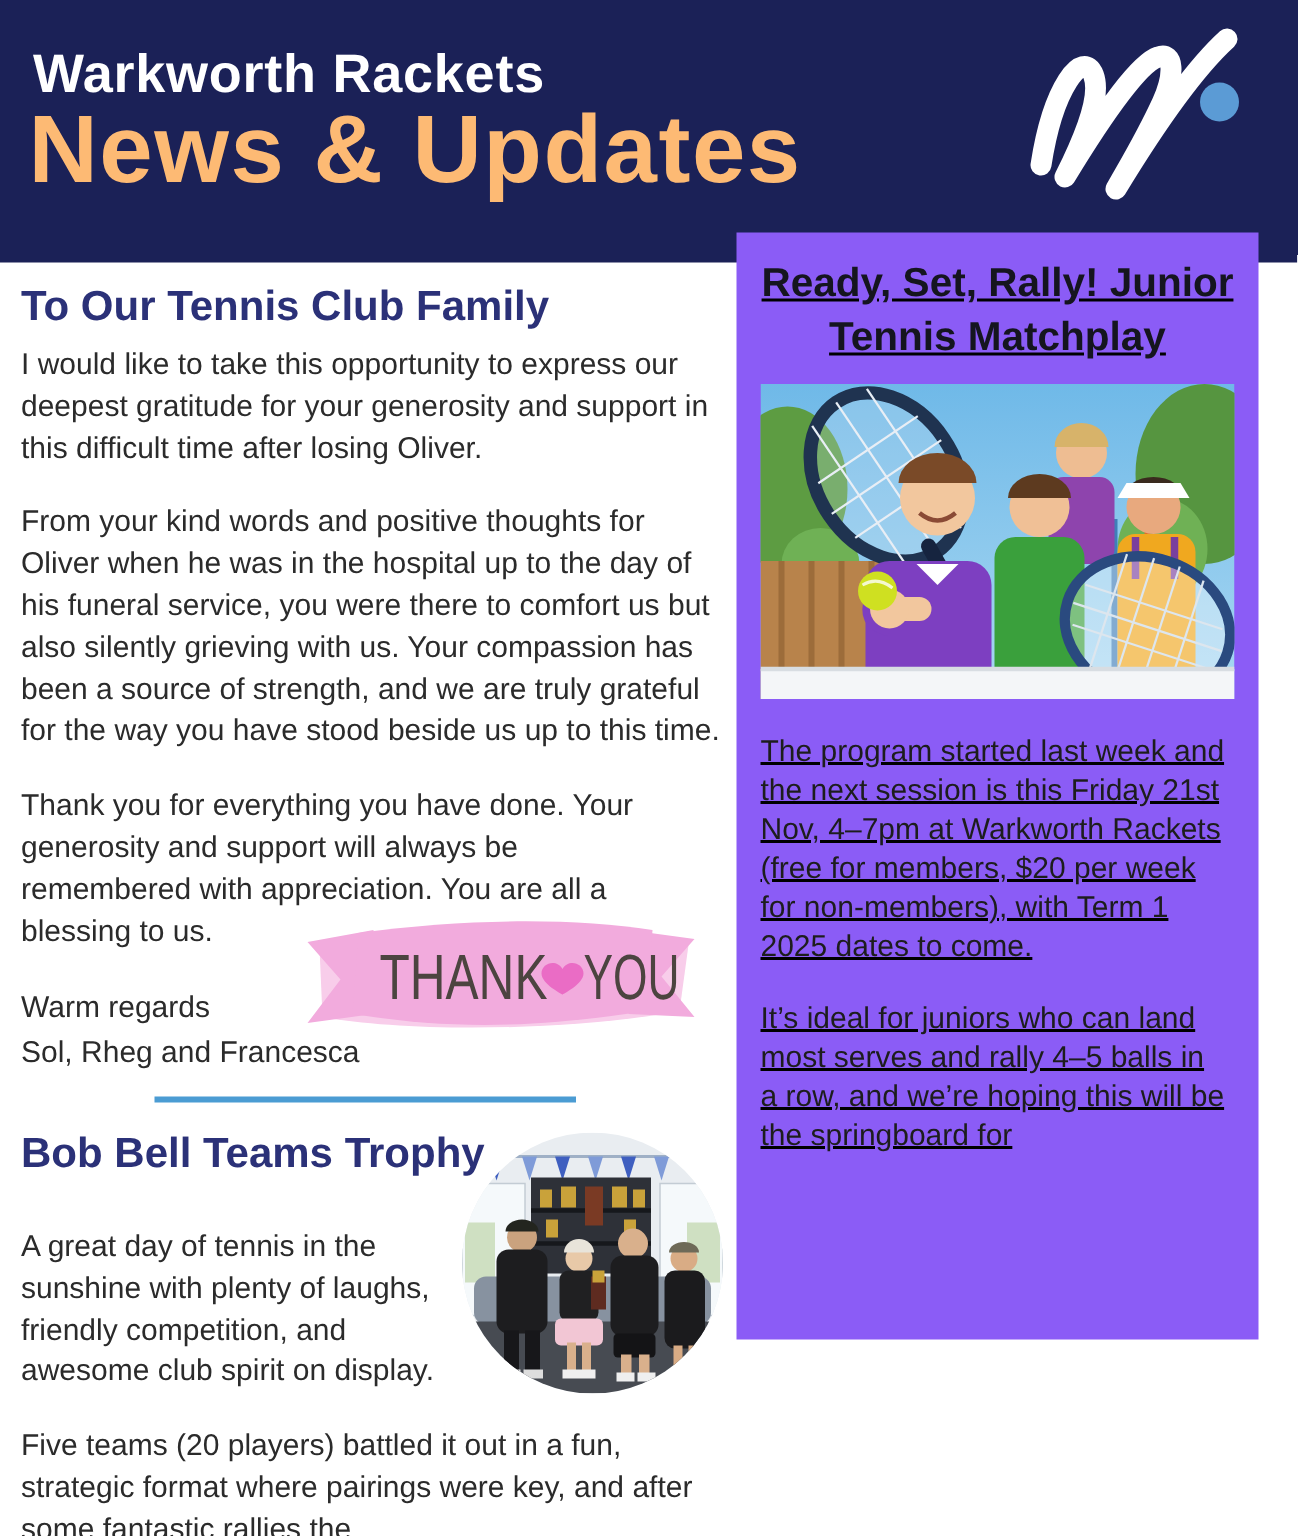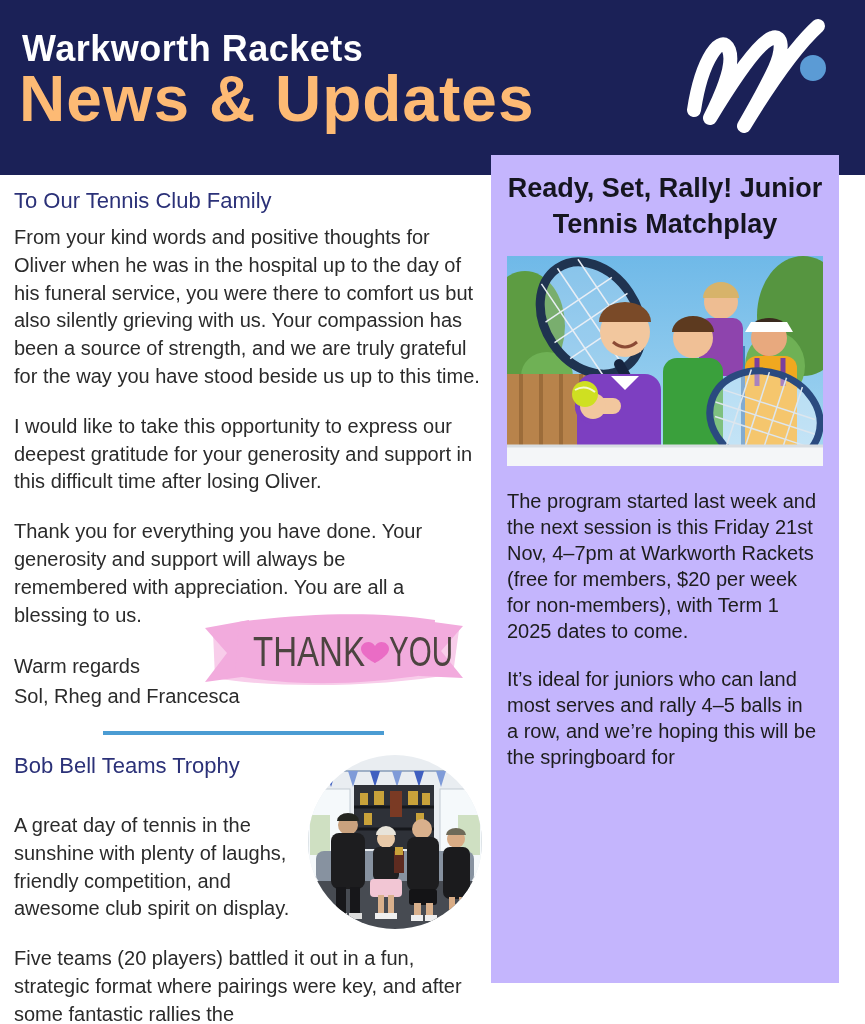--- a/index.html
+++ b/index.html
@@ -7,31 +7,31 @@
     position:relative;width:865px;height:1024px;overflow:hidden;background:#ffffff;
     font-family:"Liberation Sans",sans-serif;
   }
   
   .header{position:absolute;left:0;top:0;width:865px;height:175px;background:#1b2157;}
   .club-name{position:absolute;left:22px;top:28px;color:#ffffff;font-size:36px;font-weight:700;letter-spacing:.5px;}
   .big-title{position:absolute;left:19px;top:62px;color:#fdba74;font-size:64px;font-weight:700;letter-spacing:1px;}
   .logo{position:absolute;left:682px;top:18px;width:150px;height:120px;}
   
   .right-col{
-    position:absolute;left:491px;top:155px;width:348px;height:828px;background:#c4b5fd;
-    box-sizing:border-box;padding:14px 16px 0 16px;
+    position:absolute;left:491px;top:155px;width:348px;height:738px;background:#8b5cf6;
+    box-sizing:border-box;padding:14px 16px 0 16px;text-decoration:underline;
   }
   .right-heading{
     margin:2px 0 0 0;text-align:center;color:#15151f;font-size:27px;line-height:1.32;font-weight:700;
   }
   .right-photo{display:block;margin:14px auto 0 auto;width:316px;height:210px;}
   .right-col p{margin:22px 0 0 0;color:#1d1d1d;font-size:20px;line-height:1.3;font-weight:500;width:312px;}
   
   .left-sec1{position:absolute;left:14px;top:188px;width:470px;}
-  .sec-heading{margin:0 0 10px 0;color:#2b3178;font-size:22px;font-weight:400;}
+  .sec-heading{margin:0 0 10px 0;color:#2b3178;font-size:28px;font-weight:700;}
   .left-sec1 p, .left-sec2 p{margin:0 0 22px 0;color:#2b2b2b;font-size:20px;line-height:1.39;}
   .signoff{color:#2b2b2b;font-size:20px;line-height:1.5;}
   .banner{position:absolute;left:203px;top:608px;width:262px;height:82px;}
   .divider{position:absolute;left:103px;top:731px;width:281px;height:4px;background:#4b9cd3;}
   .left-sec2{position:absolute;left:14px;top:753px;width:470px;}
   .left-sec2 .narrow{width:290px;margin-top:33px;}
   .circle-photo{position:absolute;left:294px;top:2px;width:174px;height:174px;border-radius:50%;overflow:hidden;}
   .clipped-line{margin:0;color:#2b2b2b;font-size:20px;line-height:1.39;}
 </style>
 </head>
@@ -46,22 +46,22 @@
       <svg width="150" height="120" viewBox="0 0 150 120">
         <path d="M12,92 C20,40 40,14 47,32 C53,48 38,80 28,100 C56,54 78,24 90,20 C101,16 101,32 93,50 C82,74 71,92 62,108 C90,62 114,28 136,8" fill="none" stroke="#ffffff" stroke-width="14" stroke-linecap="round" stroke-linejoin="round"></path>
         <circle cx="131" cy="50" r="13" fill="#5b9bd5"></circle>
       </svg>
       
     </div>
   </div>
 
   <div class="left-sec1">
     <h2 class="sec-heading">To Our Tennis Club Family</h2>
+    <p>I would like to take this opportunity to express our deepest gratitude for your generosity and support in this difficult time after losing Oliver.</p>
     <p>From your kind words and positive thoughts for Oliver when he was in the hospital up to the day of his funeral service, you were there to comfort us but also silently grieving with us. Your compassion has been a source of strength, and we are truly grateful for the way you have stood beside us up to this time.</p>
-    <p>I would like to take this opportunity to express our deepest gratitude for your generosity and support in this difficult time after losing Oliver.</p>
     <p style="width:440px;">Thank you for everything you have done. Your generosity and support will always be remembered with appreciation. You are all a blessing to us.</p>
     <div class="signoff">Warm regards</div>
     <div class="signoff">Sol, Rheg and Francesca</div>
   </div>
 
   <div class="banner">
     <svg width="262" height="82" viewBox="0 0 262 82">
       <path d="M10,24 C80,8 195,8 256,22 L250,66 C175,80 66,80 12,70 Z" fill="#f8cdea"></path>
       <polygon points="2,20 46,12 46,68 2,74 24,45" fill="#f2abdd"></polygon>
       <polygon points="260,18 216,12 216,68 260,70 238,43" fill="#f2abdd"></polygon>

